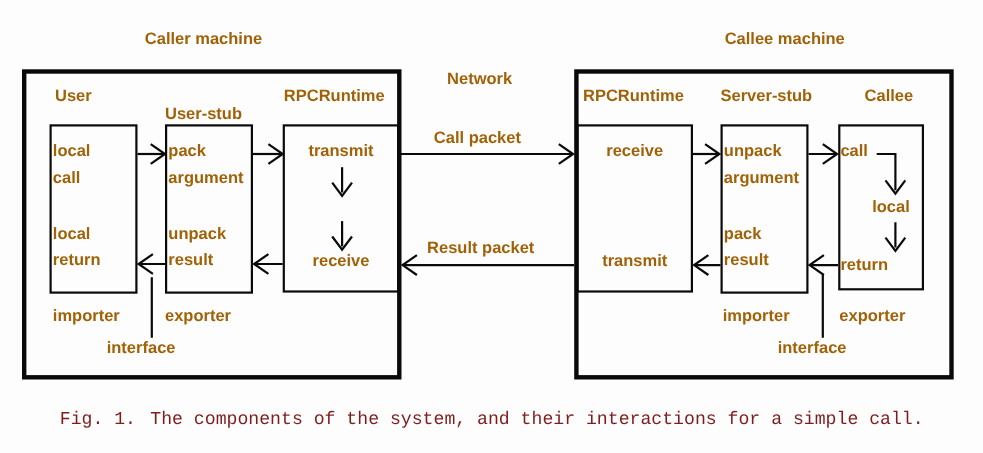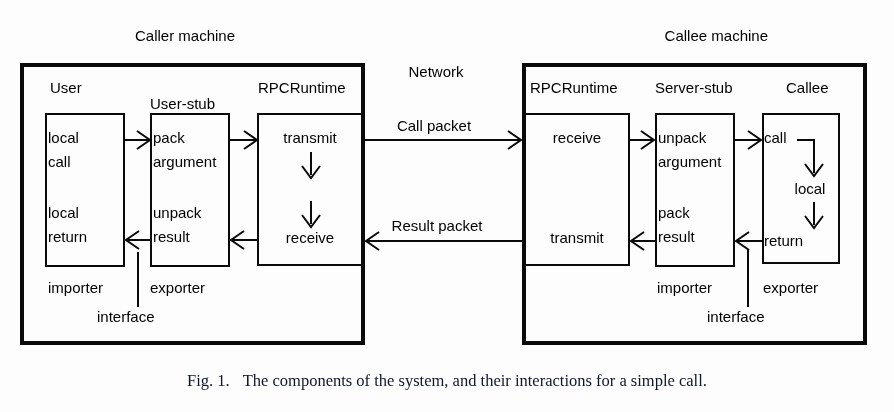--- a/index.html
+++ b/index.html
@@ -8,21 +8,22 @@
     width:894px;height:412px;
     background:#fdfdfd;
     font-family:"Liberation Sans", sans-serif;
     color:#0a0a0a;
     overflow:hidden;
   }
   .lbl{
     position:absolute;
     font-size:15px;line-height:15px;
     white-space:nowrap;
-    color:#000000;
+    color:#a16207;
+    font-weight:bold;
   }
   .ctr{text-align:center;}
   .machine{
     position:absolute;
     border:4px solid #0a0a0a;
     box-sizing:border-box;
     background:transparent;
   }
   .ibox{
     position:absolute;
@@ -30,22 +31,22 @@
     box-sizing:border-box;
     background:transparent;
   }
   svg.overlay{position:absolute;left:0;top:0;pointer-events:none;}
   svg.overlay line, svg.overlay polyline, svg.overlay path{
     stroke:#0a0a0a;stroke-width:2;fill:none;
   }
   .caption{
     position:absolute;left:0;top:371px;width:894px;
     text-align:center;
-    font-family:Liberation Serif, serif;
-    font-size:16.5px;line-height:20px;color:#0f172a;
+    font-family:Liberation Mono, monospace;
+    font-size:16.5px;line-height:20px;color:#7f1d1d;
     white-space:nowrap;
   }
   .caption .figno{margin-right:13px;}
 </style>
 </head>
 <body>
 
 <div class="figure">
 
   <div class="lbl ctr" style="left:110px;top:28px;width:150px;">Caller machine</div>

